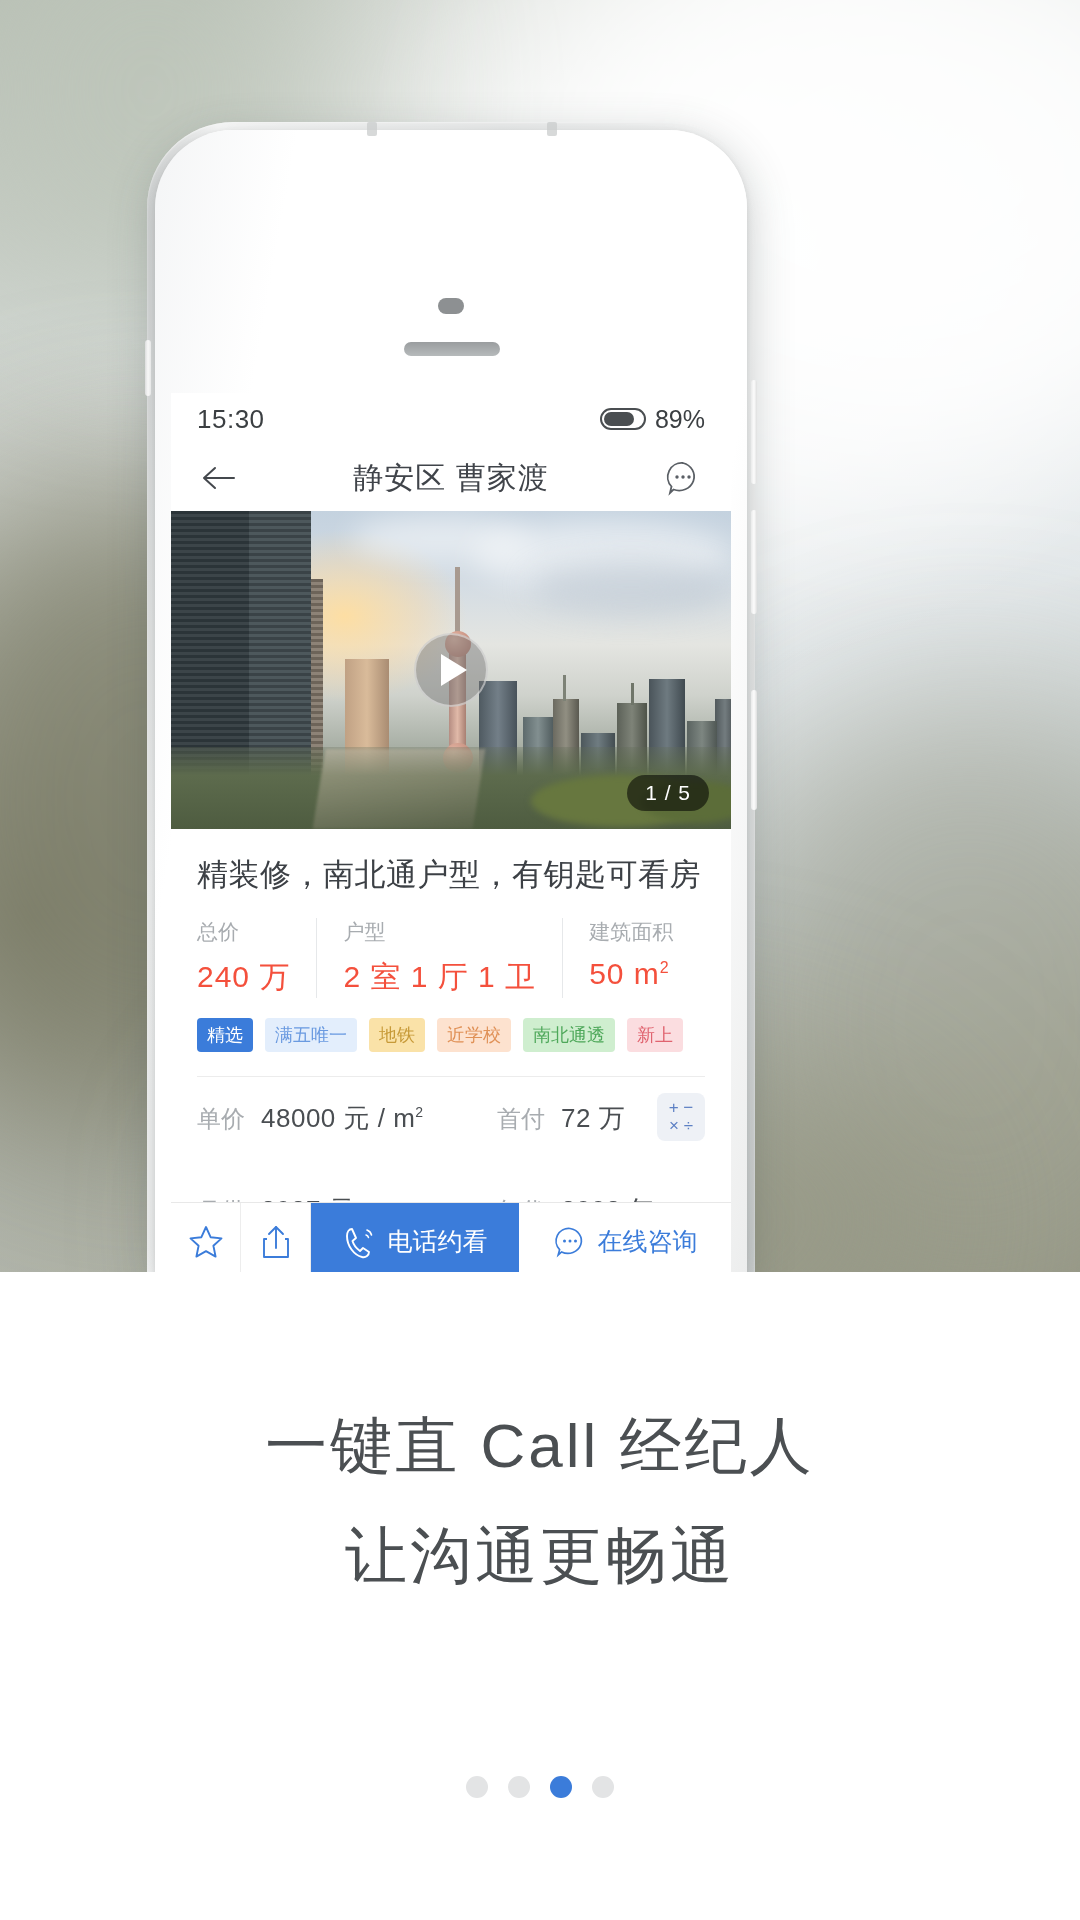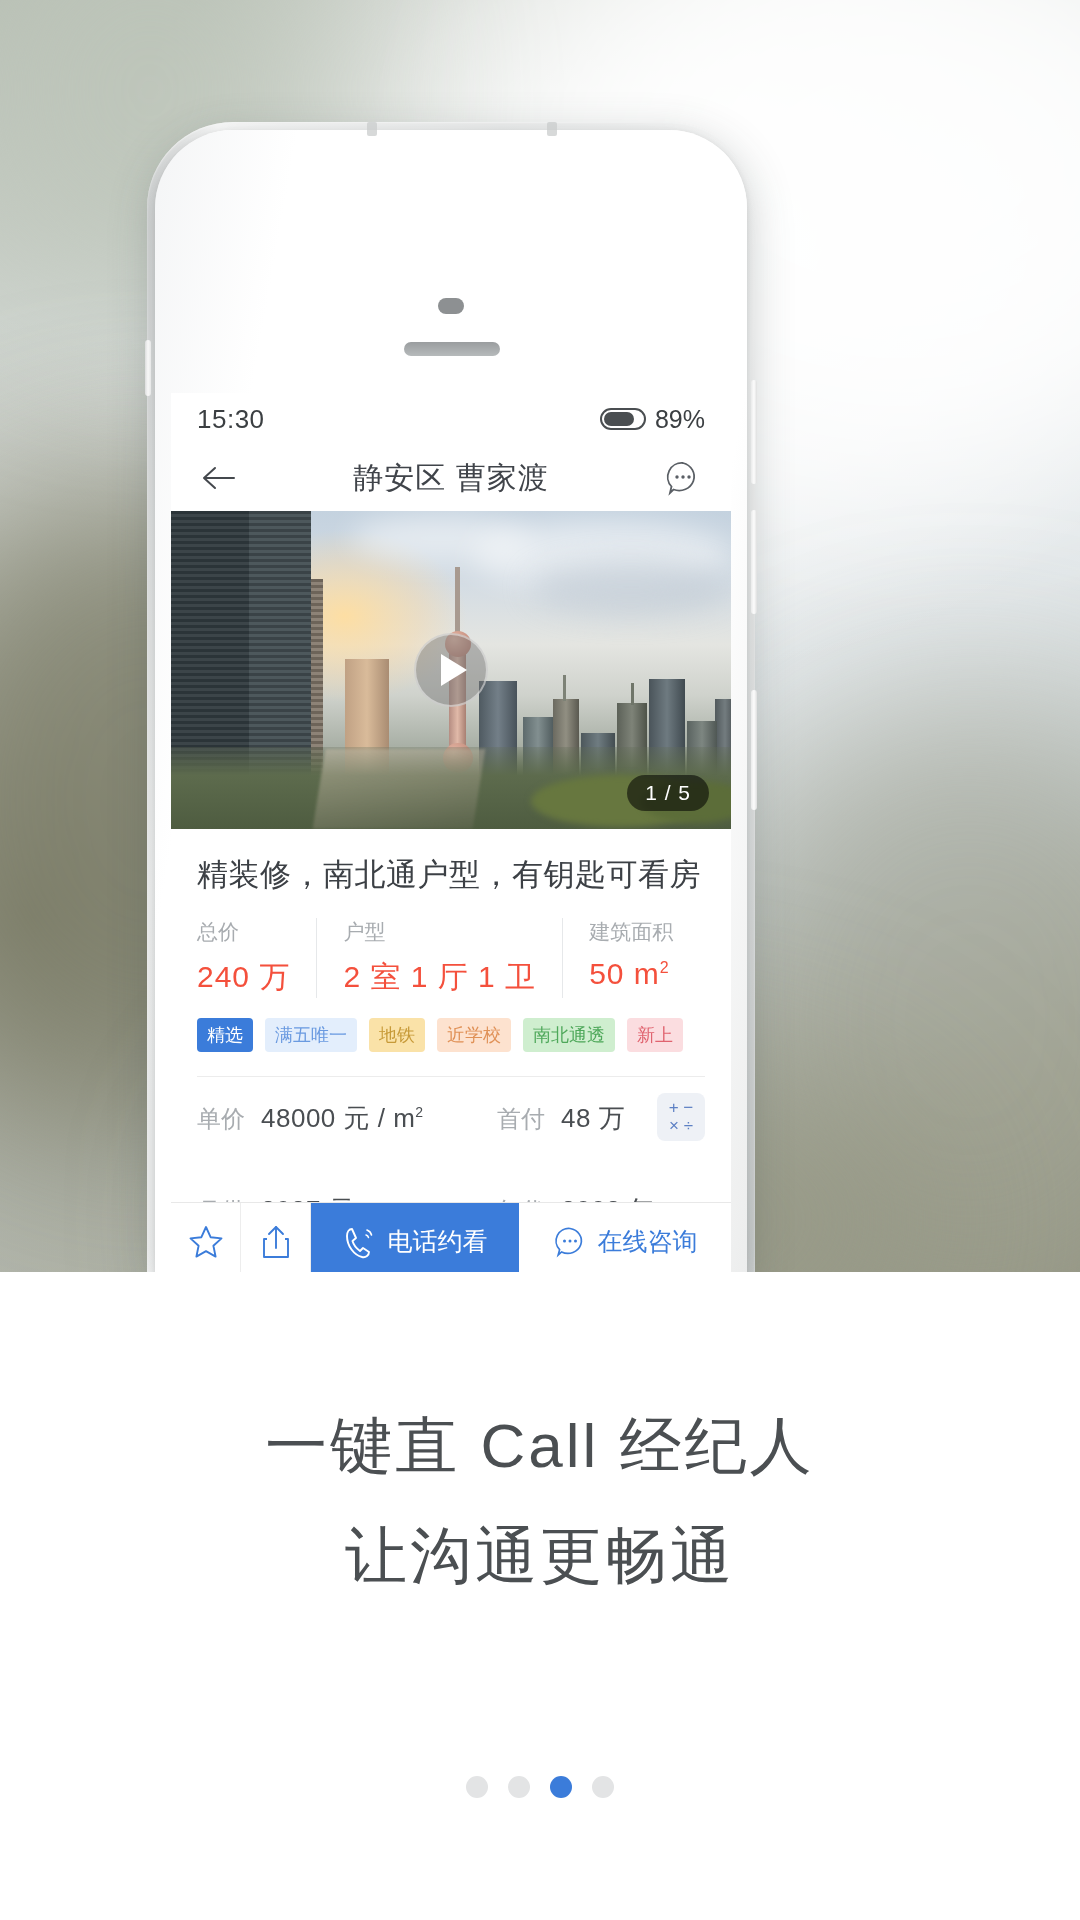--- a/index.html
+++ b/index.html
@@ -407,21 +407,21 @@
       <div id="divider"></div>
 
       <div id="details">
         <div class="det-row">
           <div class="det-cell c1">
             <span class="det-key">单价</span>
             <span class="det-val"><span>48000 元 / m</span><sup>2</sup></span>
           </div>
           <div class="det-cell">
             <span class="det-key">首付</span>
-            <span class="det-val">48 万</span>
+            <span class="det-val">72 万</span>
           </div>
         </div>
         <div class="det-row">
           <div class="det-cell c1">
             <span class="det-key">月供</span>
             <span class="det-val">8987 元</span>
           </div>
           <div class="det-cell">
             <span class="det-key">年代</span>
             <span class="det-val">2008 年</span>

